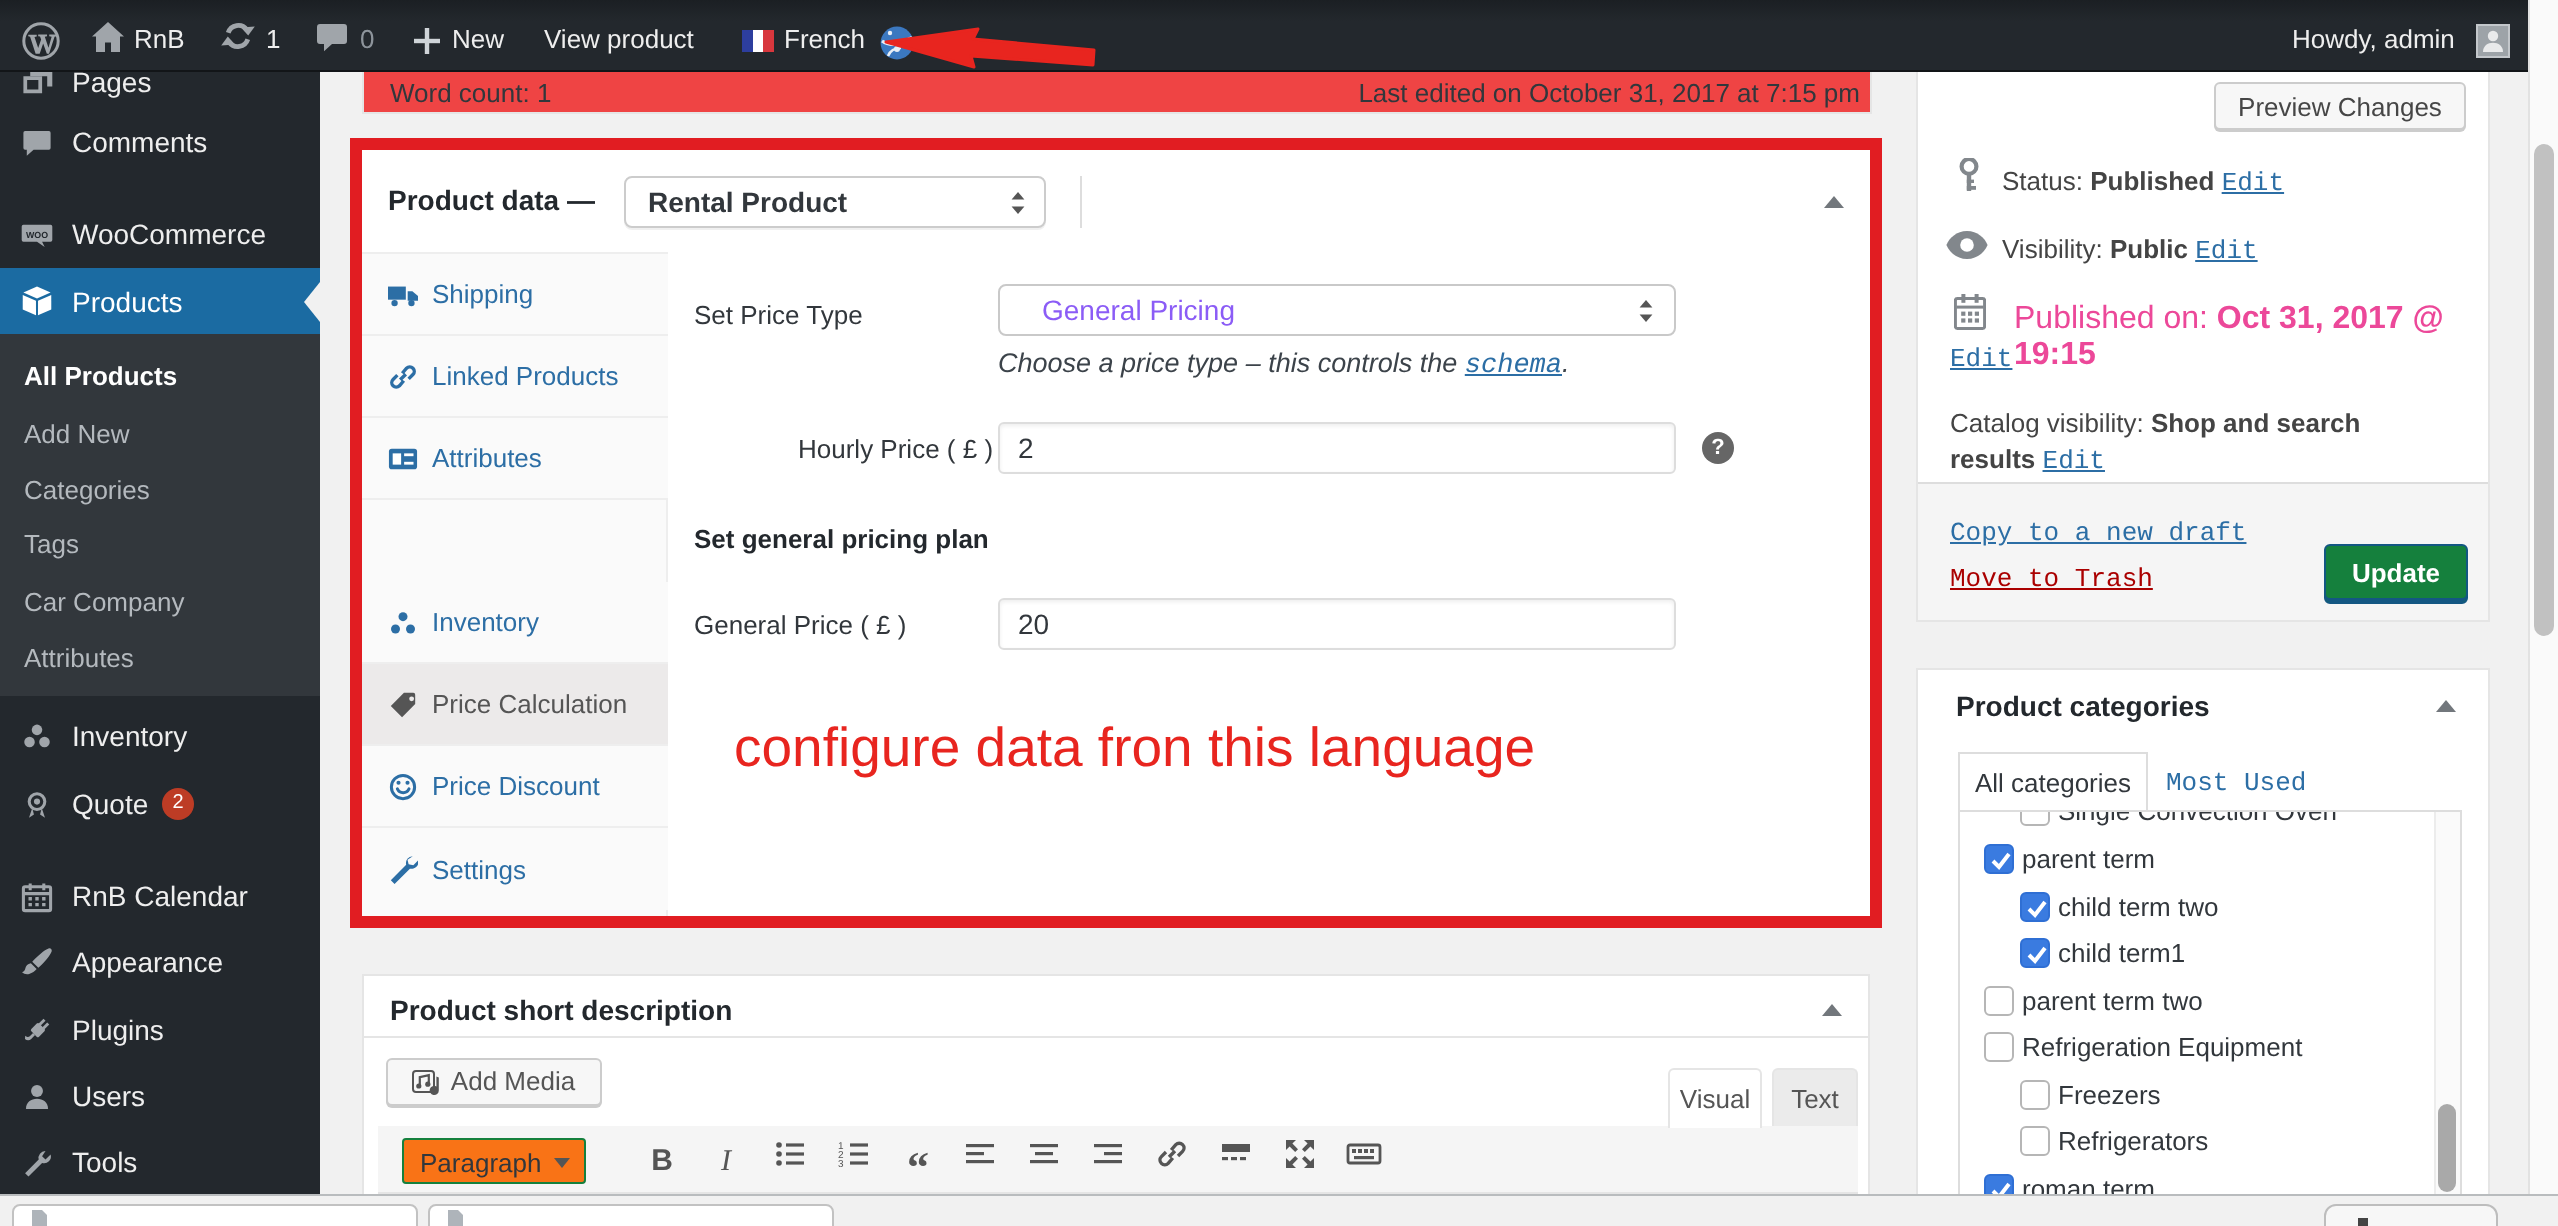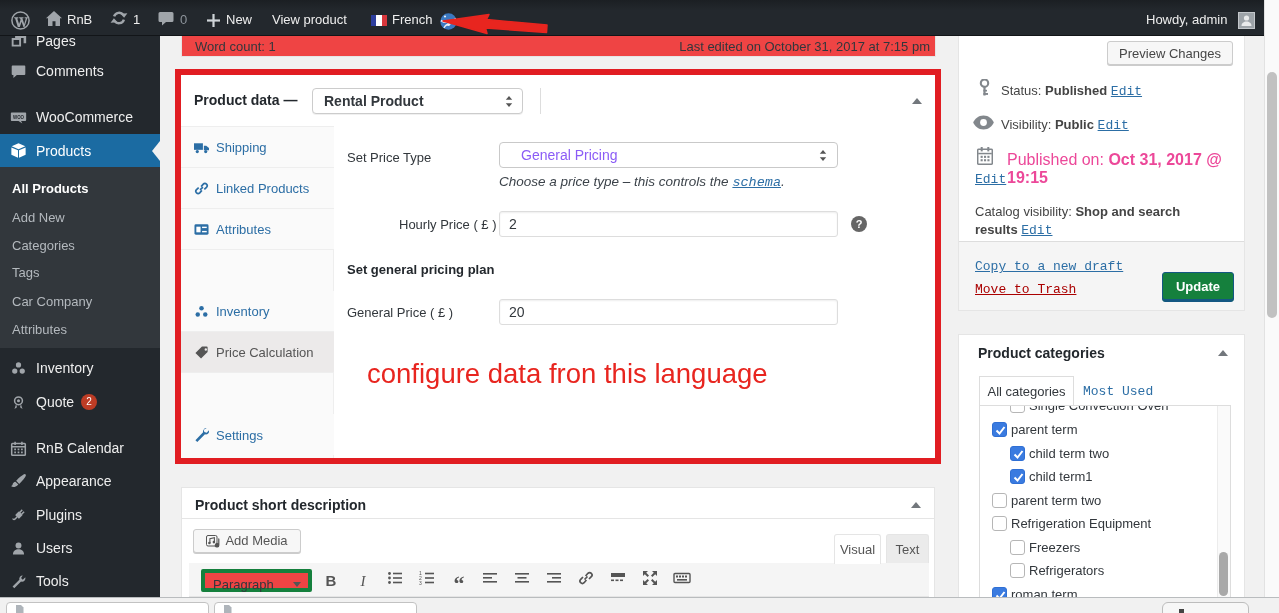--- a/index.html
+++ b/index.html
@@ -203,20 +203,28 @@
           <circle cx="4" cy="11.2" r="2.4"></circle>
           <circle cx="12" cy="11.2" r="2.4"></circle>
         </svg>
       </div>
     <div class="wctab act" style="top:257px;">
         <span class="t-tx">Price Calculation</span>
       <svg class="t-ic" viewBox="0 0 16 16" fill="#555">
           <path d="M1.5 8.5L8.5 1.5h5a1 1 0 011 1v5l-7 7zM11.3 4.7a1.3 1.3 0 102.6 0 1.3 1.3 0 00-2.6 0z" fill-rule="evenodd"></path>
         </svg>
       </div>
+    <div class="wctab" style="top:298px;">
+        <span class="t-tx">Price Discount</span>
+      <svg class="t-ic" viewBox="0 0 16 16" fill="none" stroke="#2c6ea5" stroke-width="1.6">
+          <circle cx="8" cy="8" r="6.2"></circle>
+          <path d="M5 9a3.4 3.4 0 006.2 0" stroke-linecap="round"></path>
+          <path d="M5.6 5.7h.01M10.4 5.7h.01" stroke-linecap="round" stroke-width="2.2"></path>
+        </svg>
+      </div>
     <div class="wctab" style="top:339px; border-bottom:none;">
         <span class="t-tx">Settings</span>
       <svg class="t-ic" viewBox="0 0 16 16" fill="#2c6ea5">
           <path d="M13.2 1.2a3.6 3.6 0 00-3.5 4.5L1.5 14l2 2 8.2-8.2a3.6 3.6 0 004.4-4.4L13.5 6 11 5.4 10.4 3z"></path>
         </svg>
       </div>
 
     <span class="field-label" style="left:166px; top:75px;">Set Price Type</span>
     <div class="abs" style="left:318px; top:67px; width:339px; height:26px; background:#fff; border:1px solid #c9c9c9; border-radius:4px;">
       <span style="position:absolute; left:21px; top:4px; font-size:14px; color:#8b5cf6;">General Pricing</span>
@@ -253,21 +261,21 @@
           <path d="M3.9 8V3.6l4.5-1v4.6" fill="none" stroke="#555" stroke-width="1.1"></path>
           <circle cx="7.9" cy="7.1" r="1.3" fill="#555"></circle>
           <path d="M13.4 3.8v6.4a2.3 2.3 0 11-1.2-2v-5z" fill="#555"></path>
         </svg>Add Media</div>
 
     <div class="abs" style="left:652px; top:46px; width:47px; height:30px; background:#fff; border:1px solid #e5e5e5; border-bottom:none; font-size:13px; color:#555; text-align:center; line-height:29px; border-radius:3px 3px 0 0; z-index:2;">Visual</div>
     <div class="abs" style="left:704px; top:46px; width:43px; height:30px; background:#ebebeb; border:1px solid #e5e5e5; border-bottom:none; font-size:13px; color:#555; text-align:center; line-height:29px; border-radius:3px 3px 0 0;">Text</div>
 
     <div class="abs" style="left:7px; top:75px; width:740px; height:51px; border:1px solid #e5e5e5; background:#fff;"></div>
     <div class="abs" style="left:7px; top:75px; width:740px; height:34px; background:#f5f5f5; border-bottom:1px solid #e5e5e5;"></div>
-    <div class="abs" style="left:19px; top:81px; width:111px; height:23px; background:#ef4444; border:4px solid #15803d; border-radius:2px;">
+    <div class="abs" style="left:19px; top:81px; width:92px; height:23px; background:#f97316; border:1px solid #15803d; border-radius:2px;">
       <span style="position:absolute; left:8px; top:4px; font-size:13px; color:#32373c;">Paragraph</span>
       <svg style="position:absolute; right:7px; top:9px;" width="8" height="5" viewBox="0 0 8 5">
           <path d="M0 0h8L4 5z" fill="#555"></path>
         </svg>
     </div>
 
     <div class="tbico" style="left:137px; top:81px; font-weight:bold; font-size:15px;">B</div>
     <div class="tbico" style="left:169px; top:81px; font-style:italic; font-size:15px; font-family:'Liberation Serif',serif;">I</div>
     <div class="tbico" style="left:201px; top:81px;"><svg width="16" height="16" viewBox="0 0 16 16" fill="#555">
           <circle cx="2.5" cy="3.5" r="1.4"></circle>

